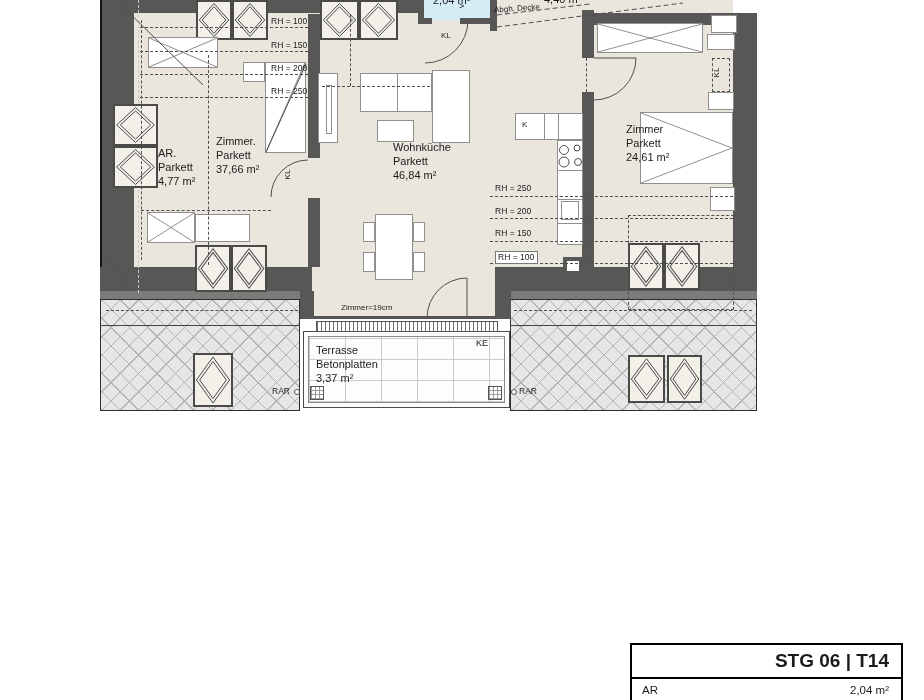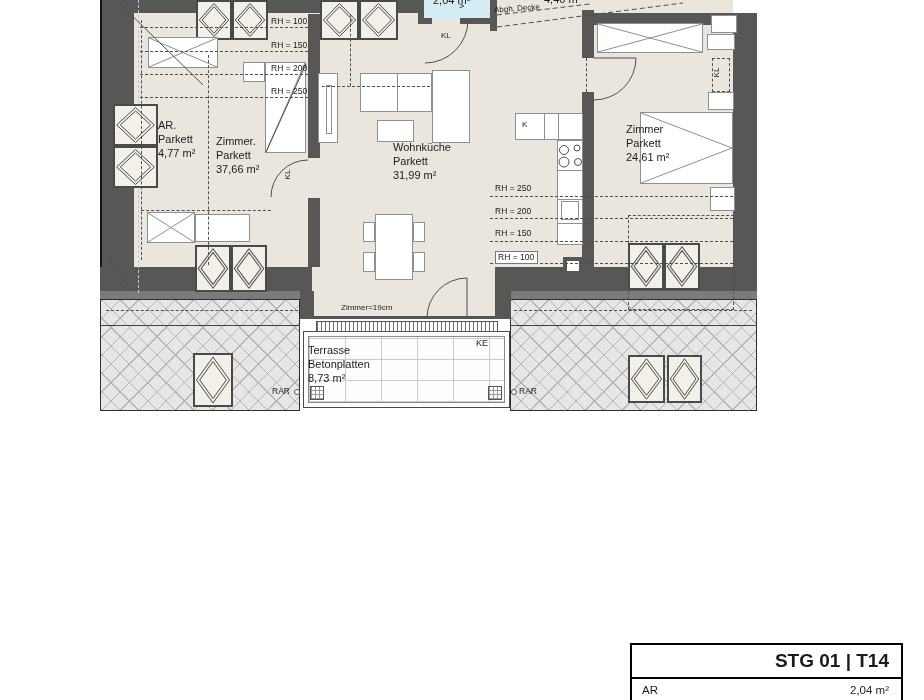--- a/index.html
+++ b/index.html
@@ -259,44 +259,44 @@
     <line x1="467" y1="278" x2="467" y2="318"></line>
     <path d="M 467 278 A 40 40 0 0 0 427 318"></path>
     <line x1="497" y1="15" x2="590" y2="4" stroke-dasharray="5 3"></line>
     <line x1="497" y1="27" x2="683" y2="3" stroke-dasharray="5 3"></line>
     <circle cx="564" cy="150" r="4.5"></circle>
     <circle cx="577" cy="148" r="3"></circle>
     <circle cx="564" cy="162" r="5"></circle>
     <circle cx="578" cy="162" r="3.5"></circle>
   </svg>
 
-  <div class="rlabel" style="left:158px;top:118px">
+  <div class="rlabel" style="left:158px;top:146px">
     <span>AR.</span>
     <span>Parkett</span>
     <span>4,77 m²</span>
   </div>
   <div class="rlabel" style="left:216px;top:134px">
     <span>Zimmer.</span>
     <span>Parkett</span>
     <span>37,66 m²</span>
   </div>
   <div class="rlabel" style="left:393px;top:140px">
     <span>Wohnküche</span>
     <span>Parkett</span>
-    <span>31,99 m²</span>
+    <span>46,84 m²</span>
   </div>
   <div class="rlabel" style="left:626px;top:122px">
     <span>Zimmer</span>
     <span>Parkett</span>
     <span>24,61 m²</span>
   </div>
-  <div class="rlabel" style="left:308px;top:343px">
+  <div class="rlabel" style="left:316px;top:343px">
     <span>Terrasse</span>
     <span>Betonplatten</span>
-    <span>8,73 m²</span>
+    <span>3,37 m²</span>
   </div>
   <div class="rlabel" style="left:433px;top:-7px">2,04 m²</div>
   <div class="rlabel" style="left:544px;top:-8px">4,40 m²</div>
 
   <div class="rh" style="left:271px;top:16px">RH = 100</div>
   <div class="rh" style="left:271px;top:40px">RH = 150</div>
   <div class="rh" style="left:271px;top:63px">RH = 200</div>
   <div class="rh" style="left:271px;top:86px">RH = 250</div>
   <div class="rh" style="left:495px;top:183px">RH = 250</div>
   <div class="rh" style="left:495px;top:206px">RH = 200</div>
@@ -308,20 +308,20 @@
   <div class="lbl" style="left:283px;top:170px;transform:rotate(-90deg)">KL</div>
   <div class="lbl" style="left:712px;top:68px;transform:rotate(-90deg)">KL</div>
   <div class="lbl" style="left:494px;top:4px;transform:rotate(-4deg)">Abgh. Decke</div>
   <div class="lbl" style="left:341px;top:303px">Zimmer=19cm</div>
   <div class="lbl" style="left:476px;top:338px;font-size:9px">KE</div>
   <div class="lbl" style="left:272px;top:386px;font-size:8.5px">RAR</div>
   <div class="lbl" style="left:519px;top:386px;font-size:8.5px">RAR</div>
   <div class="lbl" style="left:459px;top:1px;font-size:9px">&gt;</div>
 
   <div class="tb">
-    <div class="tb-header">STG 01 | T14</div>
+    <div class="tb-header">STG 06 | T14</div>
     <div class="tb-row">
       <span>AR</span>
       <span>2,04 m²</span>
     </div>
   </div>
 
 </div>
 
 </body></html>

